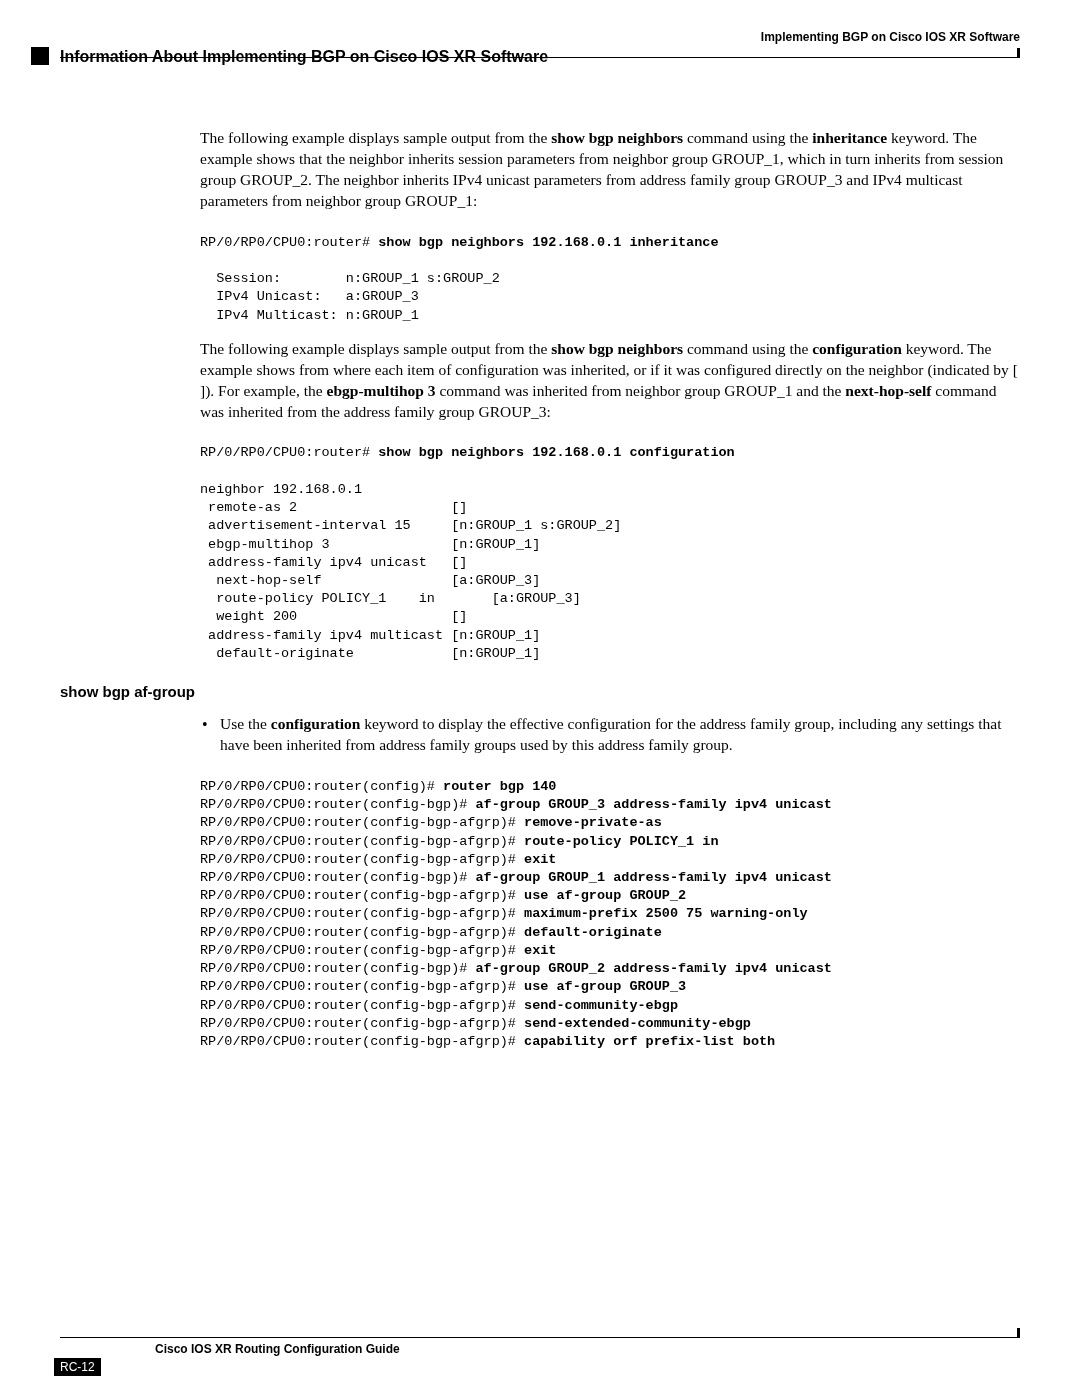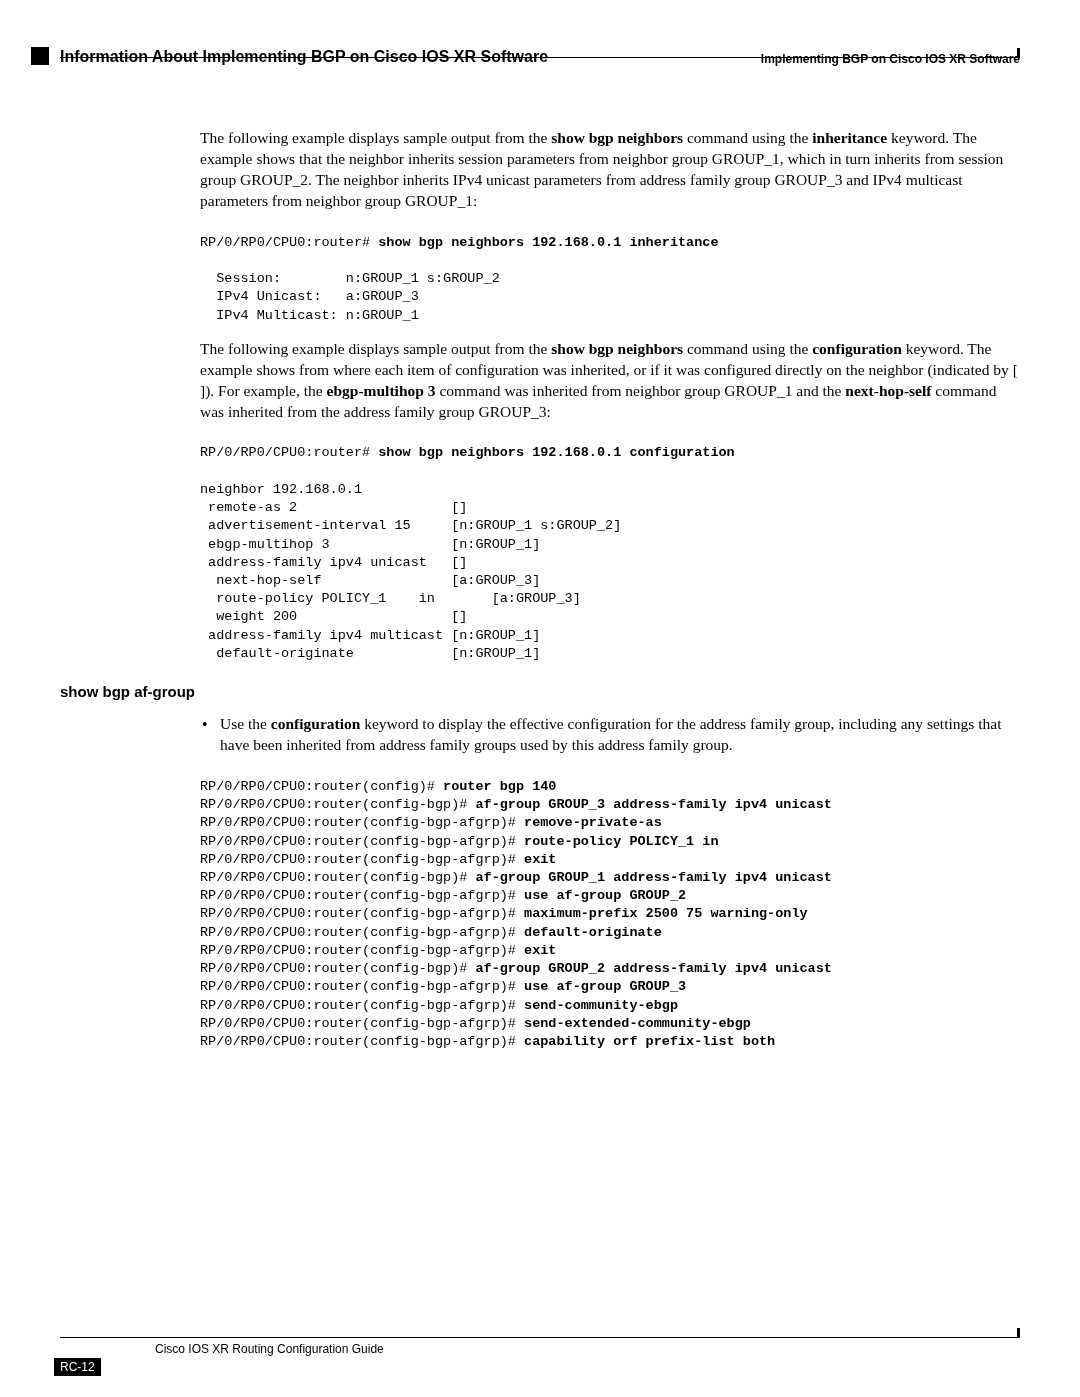--- a/index.html
+++ b/index.html
@@ -1,36 +1,36 @@
 <!DOCTYPE html>
 <html><head>
   <meta charset="utf-8">
   <style>
     * { box-sizing: border-box; margin: 0; padding: 0; }
     body { font-family: 'Times New Roman', Times, serif; font-size: 15.5px; background: #fff; color: #000; width: 1080px; height: 1397px; position: relative; }
     .page { padding: 30px 60px 50px 60px; }
     .header-bar { position: relative; margin-bottom: 10px; height: 28px; border-bottom: 1px solid #000; }
     .header-bar::before { content: ''; position: absolute; left: -29px; top: 17px; width: 18px; height: 18px; background: #000; }
-    .header-right { position: absolute; right: 0; top: 0; font-family: Arial, sans-serif; font-weight: bold; font-size: 12px; margin-top: 22px; }
+    .header-right { position: absolute; right: 0; top: 0; font-family: Arial, sans-serif; font-weight: bold; font-size: 12px; }
     .header-right-rule { position: absolute; right: 0; top: 18px; width: 3px; height: 9px; background: #000; }
     .header-left { position: absolute; left: 0; top: 18px; font-family: Arial, sans-serif; font-weight: bold; font-size: 16px; }
     .content { margin-left: 140px; margin-right: 0; margin-top: 70px; }
     .para { margin-bottom: 5px; line-height: 1.35; }
     .code-block { font-family: 'Courier New', Courier, monospace; font-size: 13.5px; line-height: 1.35; white-space: pre; margin-top: 22px; margin-bottom: 14px; }
     .code-line { display: block; }
     .prompt { font-family: 'Courier New', monospace; }
     .cmd-bold { font-family: 'Courier New', monospace; font-weight: bold; }
     .section-heading { font-family: Arial, sans-serif; font-weight: bold; font-size: 15px; margin-left: -140px; margin-top: 20px; margin-bottom: 14px; }
     .bullet-list { list-style: none; margin-left: 20px; margin-top: 8px; }
     .bullet-list li { position: relative; margin-bottom: 10px; line-height: 1.35; padding-left: 0; }
     .bullet-list li::before { content: '•'; position: absolute; left: -18px; font-size: 16px; }
     .footer { position: absolute; bottom: 40px; left: 0; width: 100%; padding: 0 60px; }
     .footer-line { border-top: 1px solid #000; position: relative; height: 20px; }
     .footer-rule-right { position: absolute; right: 0; top: -10px; width: 3px; height: 9px; background: #000; }
-    .footer-title { font-family: Arial, sans-serif; font-weight: normal; font-size: 12px; position: absolute; left: 95px; top: 4px; }
+    .footer-title { font-family: Arial, sans-serif; font-weight: bold; font-size: 12px; position: absolute; left: 95px; top: 4px; }
     .footer-page { font-family: Arial, sans-serif; font-weight: normal; font-size: 12px; color: #fff; background: #000; padding: 2px 6px; position: absolute; left: -6px; top: 20px; }
     b { font-weight: bold; }
   </style>
 </head>
 <body>
 
 <div class="page">
   <div class="header-bar">
     <span class="header-right">Implementing BGP on Cisco IOS XR Software</span>
     <span class="header-right-rule"></span>

